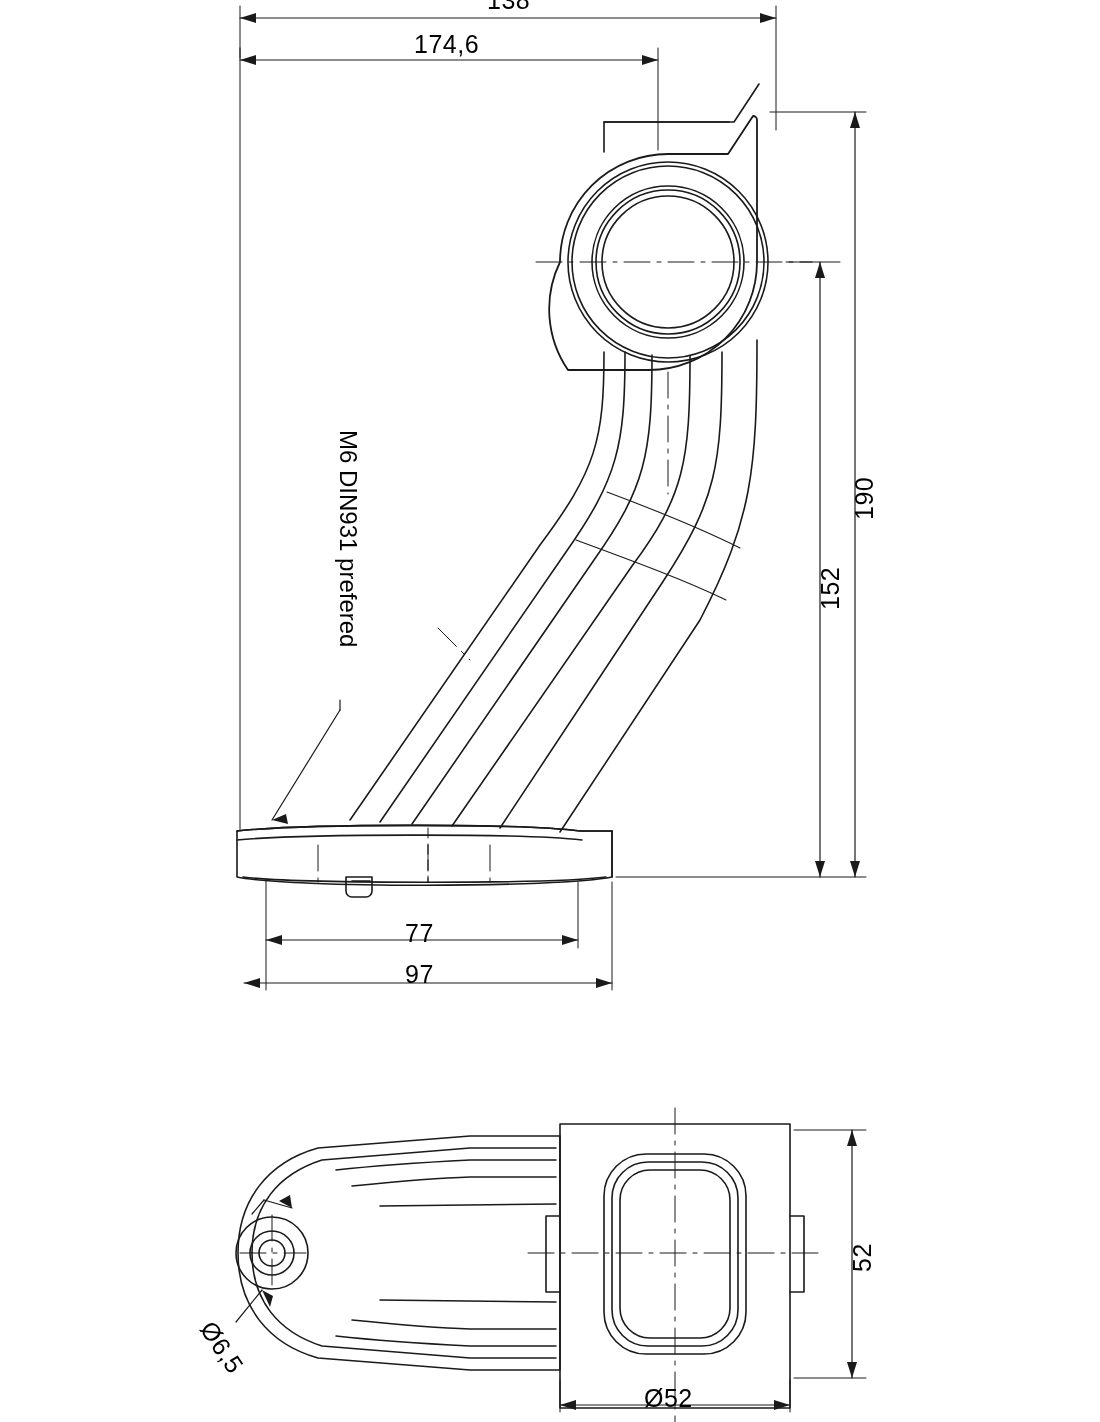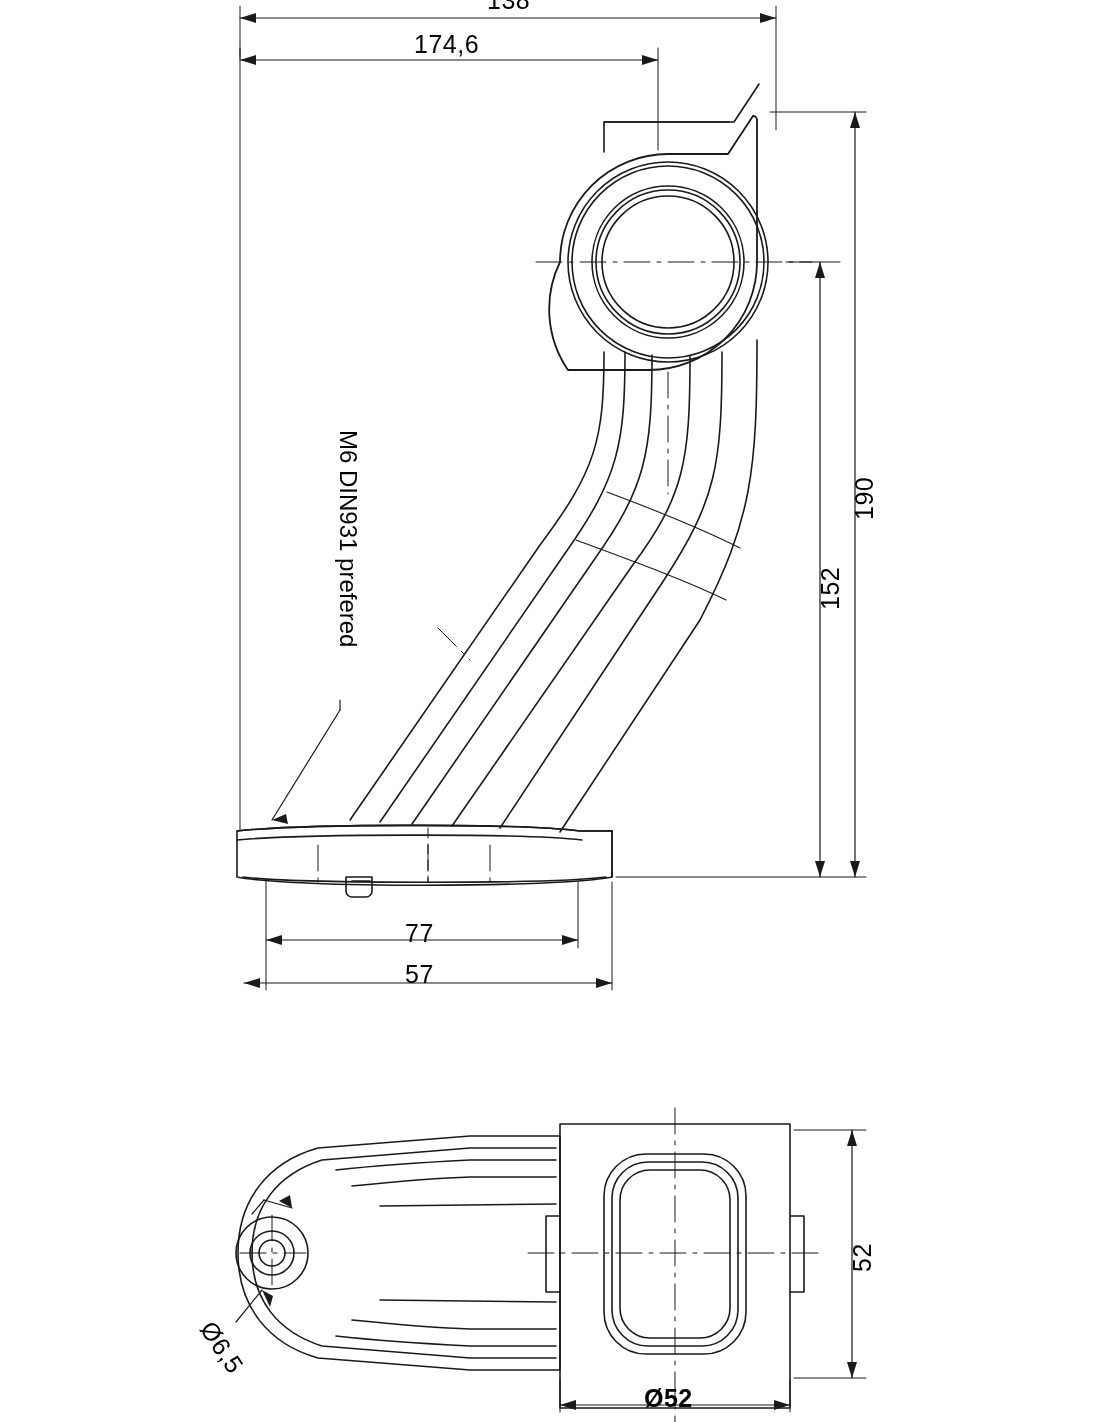--- a/index.html
+++ b/index.html
@@ -276,23 +276,23 @@
   <div class="dim-label" style="left:487px; top:-14px;">138</div>
 
   <div class="dim-label" style="left:414px; top:30px;">174,6</div>
 
   <div class="dim-label vert" style="left:850px; top:520px;">190</div>
 
   <div class="dim-label vert" style="left:816px; top:610px;">152</div>
 
   <div class="dim-label" style="left:405px; top:919px;">77</div>
 
-  <div class="dim-label" style="left:405px; top:960px;">57</div>
+  <div class="dim-label" style="left:405px; top:960px;">97</div>
 
   <div class="note-label" style="left:362px; top:430px;">M6 DIN931 prefered</div>
 
   <div class="dim-label vert" style="left:848px; top:1272px;">52</div>
 
-  <div class="dim-label" style="left:644px; top:1384px;font-weight:bold;">Ø52</div>
+  <div class="dim-label" style="left:644px; top:1384px;">Ø52</div>
 
   <div class="dim-label" style="left:218px; top:1316px; transform-origin:left top; transform:rotate(56deg);">Ø6,5</div>
 
 </div>
 
 </body></html>

